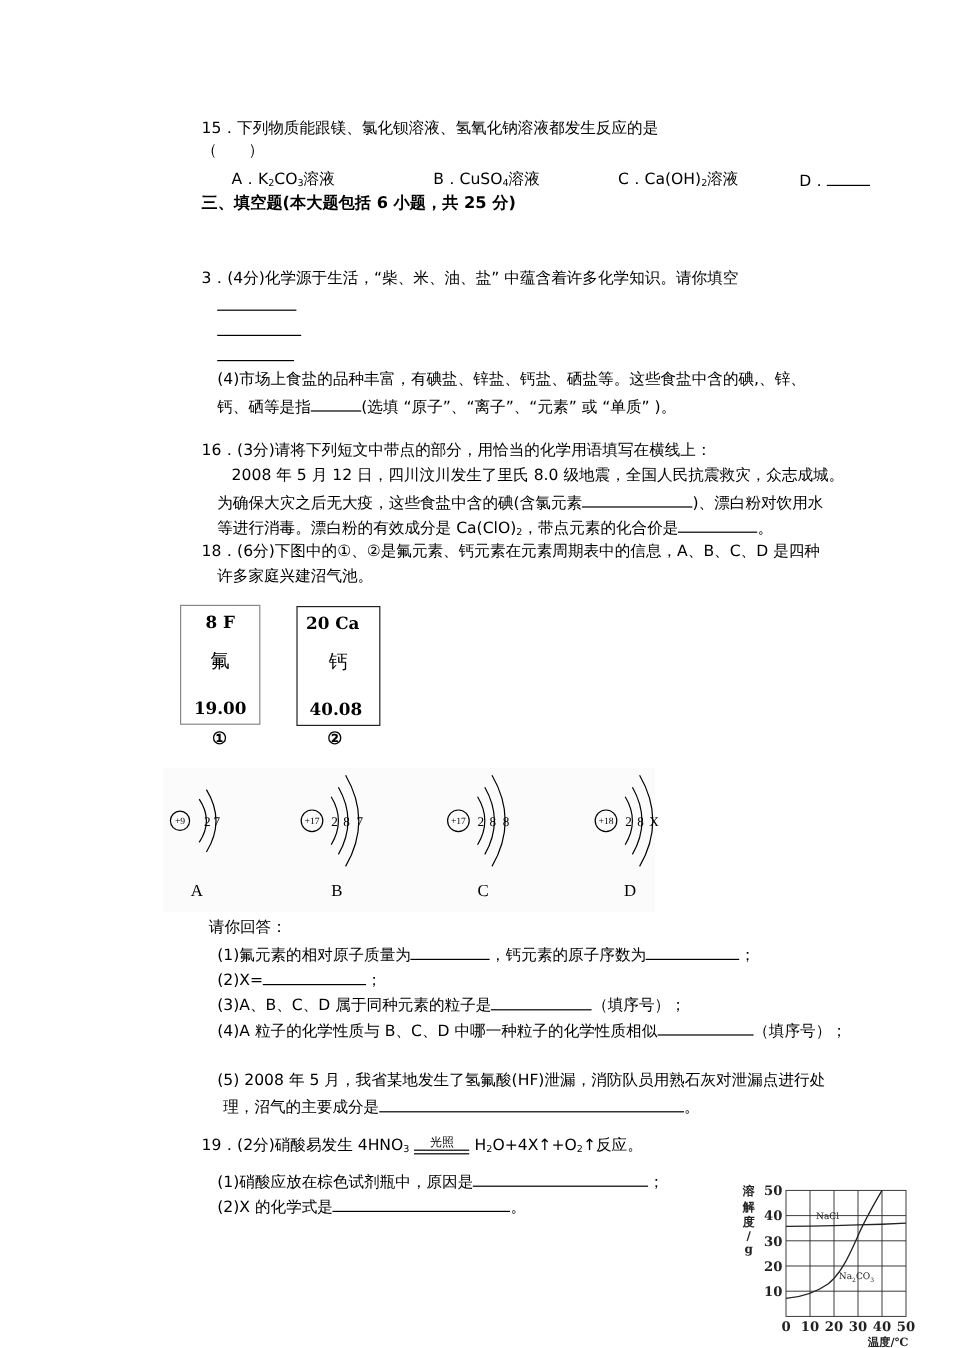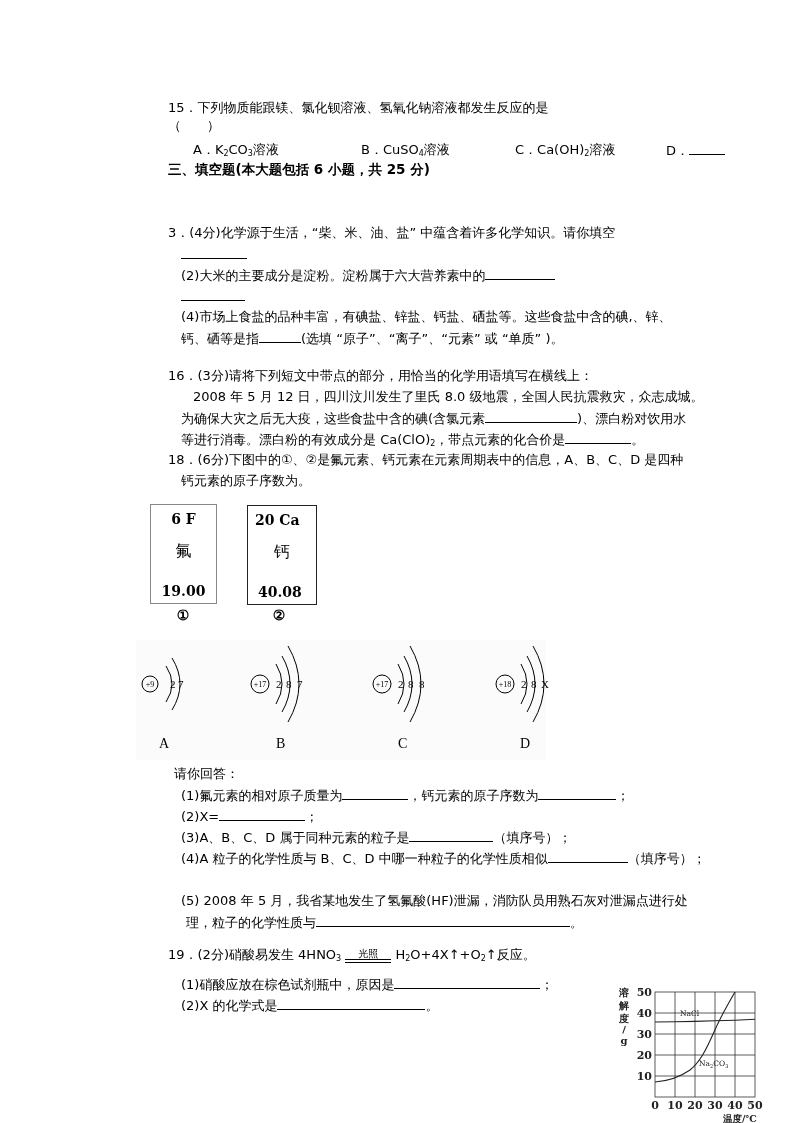--- a/index.html
+++ b/index.html
@@ -44,44 +44,44 @@
   <span>D．</span><span class="blank" style="width:36px;"></span>
 </div>
 
 <div class="abs bold" style="left:120px; top:160px; font-size:13.5px;">三、填空题(本大题包括 6 小题，共 25 分)</div>
 
 <div class="abs" style="left:120px; top:224px;">3．(4分)化学源于生活，“柴、米、油、盐” 中蕴含着许多化学知识。请你填空</div>
 <div class="abs" style="left:133px; top:245px;">
   <span class="blank" style="width:66px;"></span>
 </div>
 <div class="abs" style="left:133px; top:266px;">
-  <span>(2)大米的主要成分是淀粉。淀粉属于六大营养素中的</span><span class="blank" style="width:70px;"></span>
+  <span class="blank" style="width:70px;"></span>
 </div>
 <div class="abs" style="left:133px; top:287px;">
   <span class="blank" style="width:64px;"></span>
 </div>
 <div class="abs" style="left:133px; top:308px;">(4)市场上食盐的品种丰富，有碘盐、锌盐、钙盐、硒盐等。这些食盐中含的碘,、锌、</div>
 <div class="abs" style="left:133px; top:329px;">
   <span>钙、硒等是指</span><span class="blank" style="width:42px;"></span><span>(选填 “原子”、“离子”、“元素” 或 “单质” )。</span>
 </div>
 
 <div class="abs" style="left:120px; top:367px;">16．(3分)请将下列短文中带点的部分，用恰当的化学用语填写在横线上：</div>
 <div class="abs" style="left:145px; top:388px;">2008 年 5 月 12 日，四川汶川发生了里氏 8.0 级地震，全国人民抗震救灾，众志成城。</div>
 <div class="abs" style="left:133px; top:409px;">
   <span>为确保大灾之后无大疫，这些食盐中含的碘(含氯元素</span><span class="blank" style="width:92px;"></span><span>)、漂白粉对饮用水</span>
 </div>
 <div class="abs" style="left:133px; top:430px;">
   <span>等进行消毒。漂白粉的有效成分是 Ca(ClO)</span><sub>2</sub><span>，带点元素的化合价是</span><span class="blank" style="width:66px;"></span><span>。</span>
 </div>
 
 <div class="abs" style="left:120px; top:451px;">18．(6分)下图中的①、②是氟元素、钙元素在元素周期表中的信息，A、B、C、D 是四种</div>
-<div class="abs" style="left:133px; top:472px;">钙元素的原子序数为。</div>
+<div class="abs" style="left:133px; top:472px;">许多家庭兴建沼气池。</div>
 
 <div class="pt-box" style="left:150px; top:504px; width:65px; height:98px;">
-  <div class="num">6 F</div>
+  <div class="num">8 F</div>
   <div class="name">氟</div>
   <div class="mass">19.00</div>
 </div>
 <div class="pt-label" style="left:163px; top:607px;">①</div>
 
 <div class="pt-box dark" style="left:247px; top:505px; width:68px; height:98px;">
   <div class="num" style="text-align:left; padding-left:7px;">20  Ca</div>
   <div class="name">钙</div>
   <div class="mass" style="text-align:left; padding-left:10px;">40.08</div>
 </div>
@@ -152,21 +152,21 @@
   <span>(2)X=</span><span class="blank" style="width:86px;"></span><span>；</span>
 </div>
 <div class="abs" style="left:133px; top:828px;text-align:center;">
   <span>(3)A、B、C、D 属于同种元素的粒子是</span><span class="blank" style="width:84px;"></span><span>（填序号）；</span>
 </div>
 <div class="abs" style="left:133px; top:849px;">
   <span>(4)A 粒子的化学性质与 B、C、D 中哪一种粒子的化学性质相似</span><span class="blank" style="width:80px;"></span><span>（填序号）；</span>
 </div>
 <div class="abs" style="left:133px; top:892px;">(5)  2008 年 5 月，我省某地发生了氢氟酸(HF)泄漏，消防队员用熟石灰对泄漏点进行处</div>
 <div class="abs" style="left:138px; top:913px;">
-  <span>理，粒子的化学性质与</span><span class="blank" style="width:254px;"></span><span>。</span>
+  <span>理，沼气的主要成分是</span><span class="blank" style="width:254px;"></span><span>。</span>
 </div>
 
 <div class="abs" style="left:120px; top:946px;">
   <span>19．(2分)硝酸易发生 4HNO</span><sub>3</sub>
   <span class="equation-arrow"><span class="cond">光照</span><span class="eqline"></span></span>
   <span>H</span><sub>2</sub><span>O+4X↑+O</span><sub>2</sub><span>↑反应。</span>
 </div>
 <div class="abs" style="left:133px; top:975px;">
   <span>(1)硝酸应放在棕色试剂瓶中，原因是</span><span class="blank" style="width:146px;"></span><span>；</span>
 </div>

